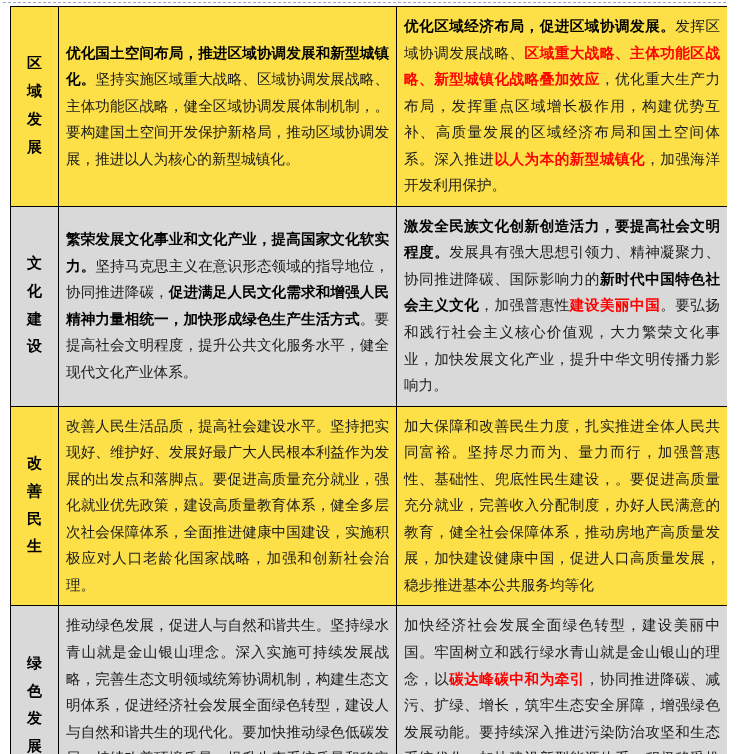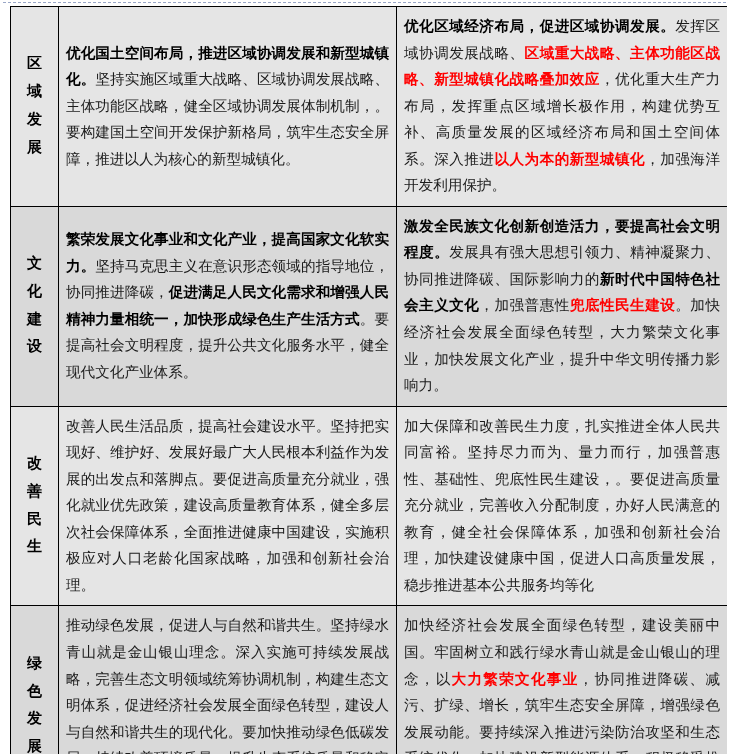--- a/index.html
+++ b/index.html
@@ -51,21 +51,21 @@
     text-justify: inter-ideograph;
     word-break: break-all;
   }
 
   col.c-label { width: 48px; }
   col.c-left  { width: 338px; }
   col.c-right { width: 331px; }
 
   
   tr.shade td { background: #d9d9d9; }
-  tr.plain td { background: #e5e5e5; }
+  tr.plain td { background: #fde047; }
 
   
   td.label-cell {
     padding: 4px 2px;
     text-align: center;
     vertical-align: middle;
   }
   .vlabel {
     display: block;
     font-weight: bold;
@@ -113,75 +113,75 @@
       <tr class="plain">
         <td class="label-cell">
           <span class="vlabel">
             <span class="ch">区</span>
             <span class="ch">域</span>
             <span class="ch">发</span>
             <span class="ch">展</span>
           </span>
         </td>
         <td>
-          <p class="para"><b class="bk">优化国土空间布局，推进区域协调发展和新型城镇化。</b><span class="nm">坚持实施区域重大战略、区域协调发展战略、主体功能区战略，健全区域协调发展体制机制，。要构建国土空间开发保护新格局，筑牢生态安全屏障，推进以人为核心的新型城镇化。</span></p>
+          <p class="para"><b class="bk">优化国土空间布局，推进区域协调发展和新型城镇化。</b><span class="nm">坚持实施区域重大战略、区域协调发展战略、主体功能区战略，健全区域协调发展体制机制，。要构建国土空间开发保护新格局，推动区域协调发展，推进以人为核心的新型城镇化。</span></p>
         </td>
         <td>
           <p class="para"><b class="bk">优化区域经济布局，促进区域协调发展。</b><span class="nm">发挥区域协调发展战略、</span><span class="rd">区域重大战略、主体功能区战略、新型城镇化战略叠加效应</span><span class="nm">，优化重大生产力布局，发挥重点区域增长极作用，构建优势互补、高质量发展的区域经济布局和国土空间体系。深入推进</span><span class="rd">以人为本的新型城镇化</span><span class="nm">，加强海洋开发利用保护。</span></p>
         </td>
       </tr>
 
       <tr class="shade">
         <td class="label-cell">
           <span class="vlabel">
             <span class="ch">文</span>
             <span class="ch">化</span>
             <span class="ch">建</span>
             <span class="ch">设</span>
           </span>
         </td>
         <td>
           <p class="para"><b class="bk">繁荣发展文化事业和文化产业，提高国家文化软实力。</b><span class="nm">坚持马克思主义在意识形态领域的指导地位，协同推进降碳，</span><b class="bk">促进满足人民文化需求和增强人民精神力量相统一，加快形成绿色生产生活方式</b><span class="nm">。要提高社会文明程度，提升公共文化服务水平，健全现代文化产业体系。</span></p>
         </td>
         <td>
-          <p class="para"><b class="bk">激发全民族文化创新创造活力，要提高社会文明程度。</b><span class="nm">发展具有强大思想引领力、精神凝聚力、协同推进降碳、国际影响力的</span><b class="bk">新时代中国特色社会主义文化</b><span class="nm">，加强普惠性</span><span class="rd">兜底性民生建设</span><span class="nm">。加快经济社会发展全面绿色转型，大力繁荣文化事业，加快发展文化产业，提升中华文明传播力影响力。</span></p>
+          <p class="para"><b class="bk">激发全民族文化创新创造活力，要提高社会文明程度。</b><span class="nm">发展具有强大思想引领力、精神凝聚力、协同推进降碳、国际影响力的</span><b class="bk">新时代中国特色社会主义文化</b><span class="nm">，加强普惠性</span><span class="rd">建设美丽中国</span><span class="nm">。要弘扬和践行社会主义核心价值观，大力繁荣文化事业，加快发展文化产业，提升中华文明传播力影响力。</span></p>
         </td>
       </tr>
 
       <tr class="plain">
         <td class="label-cell">
           <span class="vlabel">
             <span class="ch">改</span>
             <span class="ch">善</span>
             <span class="ch">民</span>
             <span class="ch">生</span>
           </span>
         </td>
         <td>
           <p class="para">改善人民生活品质，提高社会建设水平。坚持把实现好、维护好、发展好最广大人民根本利益作为发展的出发点和落脚点。要促进高质量充分就业，强化就业优先政策，建设高质量教育体系，健全多层次社会保障体系，全面推进健康中国建设，实施积极应对人口老龄化国家战略，加强和创新社会治理。</p>
         </td>
         <td>
-          <p class="para">加大保障和改善民生力度，扎实推进全体人民共同富裕。坚持尽力而为、量力而行，加强普惠性、基础性、兜底性民生建设，。要促进高质量充分就业，完善收入分配制度，办好人民满意的教育，健全社会保障体系，加强和创新社会治理，加快建设健康中国，促进人口高质量发展，稳步推进基本公共服务均等化</p>
+          <p class="para">加大保障和改善民生力度，扎实推进全体人民共同富裕。坚持尽力而为、量力而行，加强普惠性、基础性、兜底性民生建设，。要促进高质量充分就业，完善收入分配制度，办好人民满意的教育，健全社会保障体系，推动房地产高质量发展，加快建设健康中国，促进人口高质量发展，稳步推进基本公共服务均等化</p>
         </td>
       </tr>
 
       <tr class="shade">
         <td class="label-cell">
           <span class="vlabel">
             <span class="ch">绿</span>
             <span class="ch">色</span>
             <span class="ch">发</span>
             <span class="ch">展</span>
           </span>
         </td>
         <td>
           <p class="para">推动绿色发展，促进人与自然和谐共生。坚持绿水青山就是金山银山理念。深入实施可持续发展战略，完善生态文明领域统筹协调机制，构建生态文明体系，促进经济社会发展全面绿色转型，建设人与自然和谐共生的现代化。要加快推动绿色低碳发展，持续改善环境质量，提升生态系统质量和稳定性，全面提高资源利用效率。</p>
         </td>
         <td>
-          <p class="para"><span class="nm">加快经济社会发展全面绿色转型，建设美丽中国。牢固树立和践行绿水青山就是金山银山的理念，以</span><span class="rd">大力繁荣文化事业</span><span class="nm">，协同推进降碳、减污、扩绿、增长，筑牢生态安全屏障，增强绿色发展动能。要持续深入推进污染防治攻坚和生态系统优化，加快建设新型能源体系，积极稳妥推进和实现碳达峰，加快形成绿色生产生活方式。</span></p>
+          <p class="para"><span class="nm">加快经济社会发展全面绿色转型，建设美丽中国。牢固树立和践行绿水青山就是金山银山的理念，以</span><span class="rd">碳达峰碳中和为牵引</span><span class="nm">，协同推进降碳、减污、扩绿、增长，筑牢生态安全屏障，增强绿色发展动能。要持续深入推进污染防治攻坚和生态系统优化，加快建设新型能源体系，积极稳妥推进和实现碳达峰，加快形成绿色生产生活方式。</span></p>
         </td>
       </tr>
 
     </tbody>
   </table>
 
   <div class="gutter"></div>
 
 </div>
 

